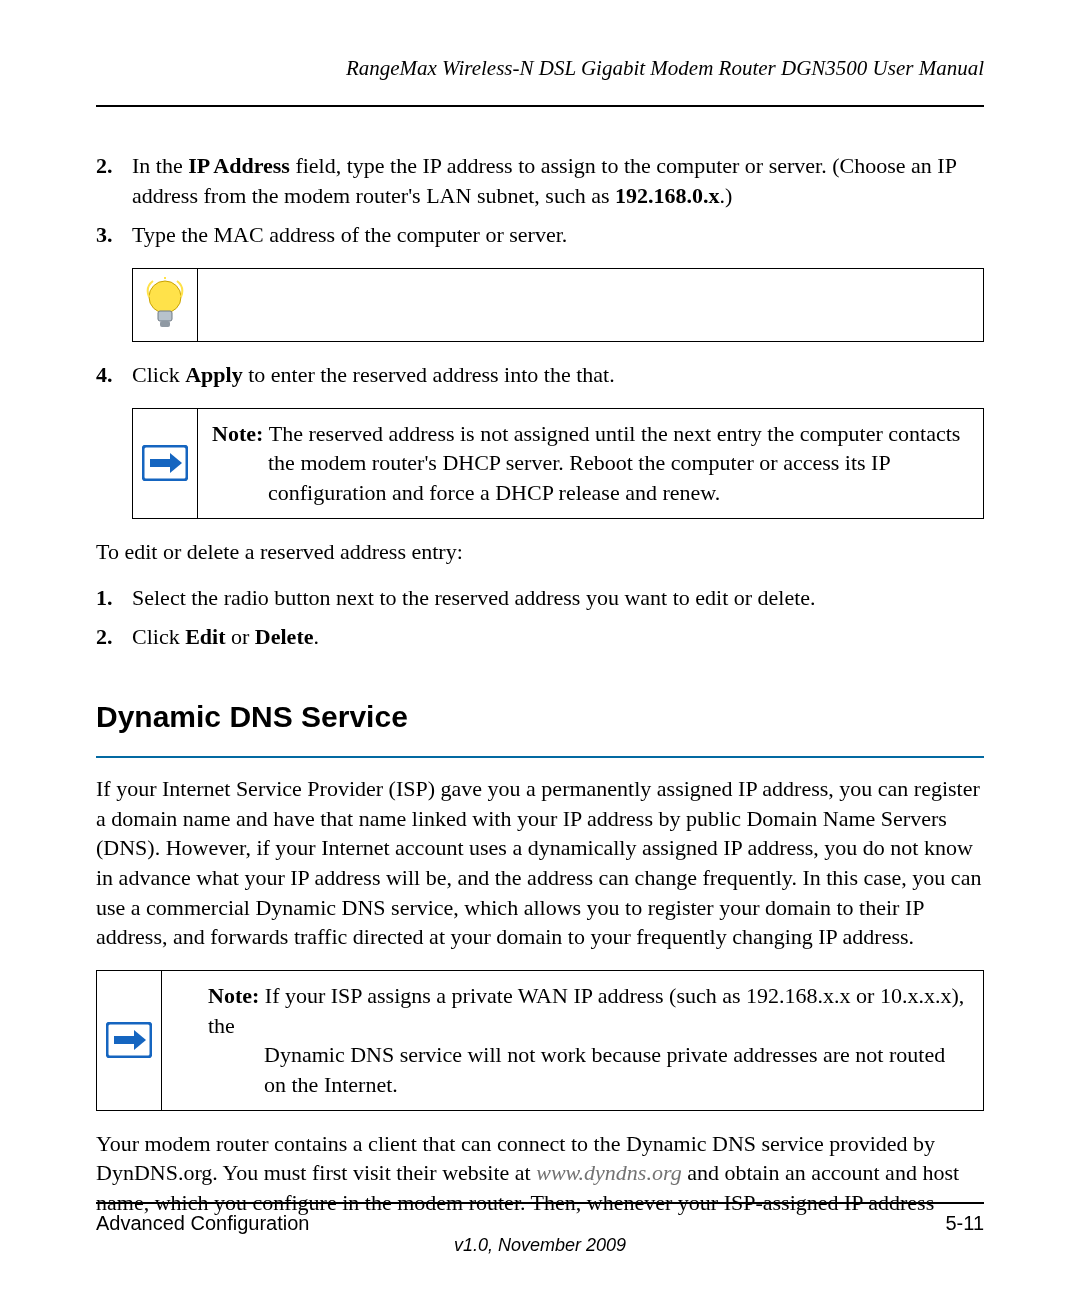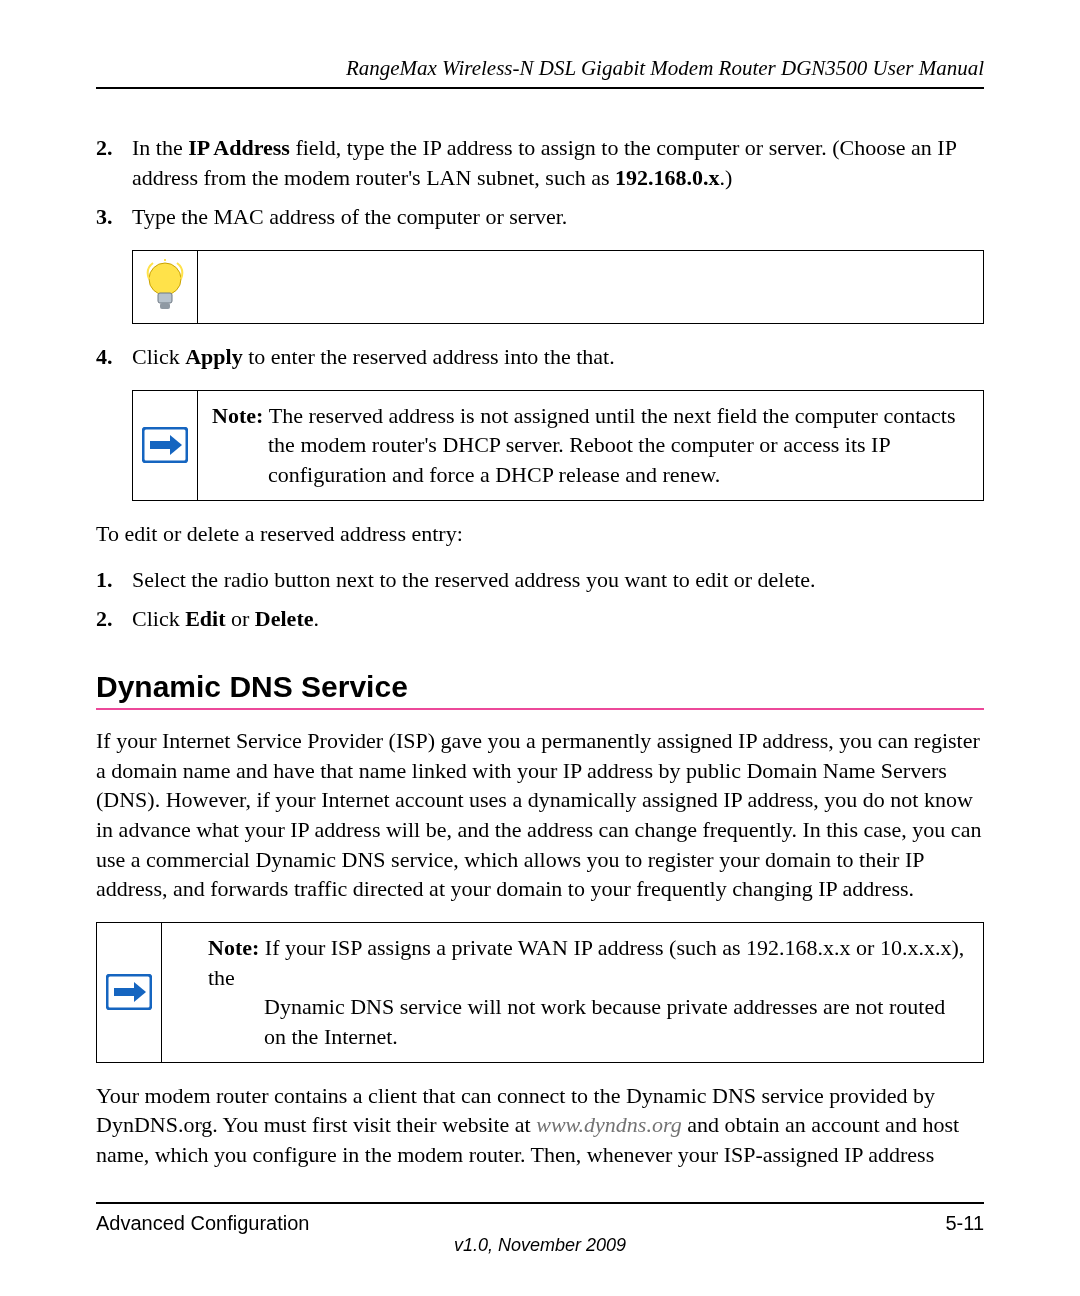--- a/index.html
+++ b/index.html
@@ -15,21 +15,21 @@
   .page {
     padding: 56px 96px 40px 96px;
     box-sizing: border-box;
     height: 100%;
     position: relative;
   }
   .running-head {
     font-style: italic;
     font-size: 21px;
     text-align: right;
-    padding-bottom: 6px;
+    padding-bottom: 24px;
     border-bottom: 2px solid #000;
     margin-bottom: 44px;
   }
   ol.steps {
     list-style: none;
     padding: 0;
     margin: 0 0 0 0;
     font-size: 22px;
     line-height: 1.35;
   }
@@ -79,23 +79,23 @@
   }
   .body-para {
     font-size: 22px;
     line-height: 1.35;
     margin: 16px 0;
   }
   h2.section {
     font-family: Arial, Helvetica, sans-serif;
     font-weight: bold;
     font-size: 30px;
-    margin: 36px 0 4px 0;
-    padding-bottom: 4px;
-    border-bottom: 2px solid #ec4899;
+    margin: 48px 0 4px 0;
+    padding-bottom: 22px;
+    border-bottom: 2px solid #0369a1;
   }
   a.link {
     color: #737373;
     font-style: italic;
     text-decoration: none;
   }
   .footer {
     position: absolute;
     left: 96px;
     right: 96px;
@@ -162,21 +162,21 @@
 
   <div class="callout">
     <div class="icon-cell">
       <svg width="46" height="36" viewBox="0 0 46 36">
         <rect x="1" y="1" width="44" height="34" rx="3" fill="#fff" stroke="#1565c0" stroke-width="3"></rect>
         <rect x="8" y="14" width="20" height="8" fill="#1565c0"></rect>
         <polygon points="28,8 40,18 28,28" fill="#1565c0"></polygon>
       </svg>
     </div>
     <div class="body-cell">
-      <span class="label">Note: </span><span>The reserved address is not assigned until the next field the computer contacts</span>
+      <span class="label">Note: </span><span>The reserved address is not assigned until the next entry the computer contacts</span>
       <span class="callout-indent">the modem router's DHCP server. Reboot the computer or access its IP configuration and force a DHCP release and renew.</span>
     </div>
   </div>
 
   <p class="body-para">To edit or delete a reserved address entry:</p>
 
   <ol class="steps">
     <li>
       <span class="num">1.</span>
       <span class="txt">Select the radio button next to the reserved address you want to edit or delete.</span>

